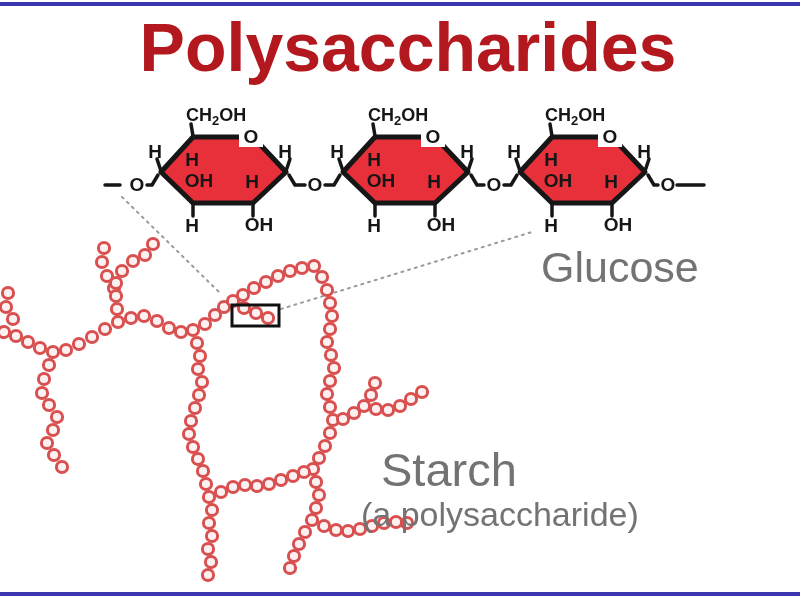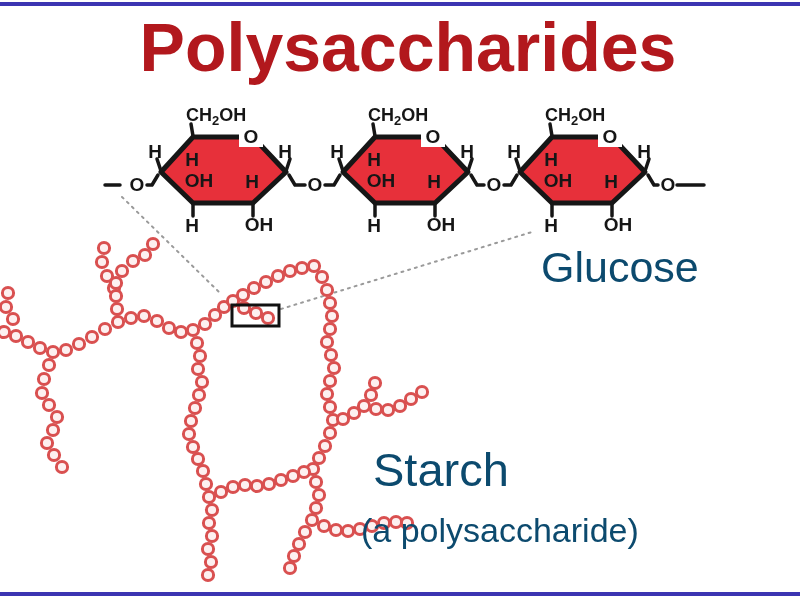--- a/index.html
+++ b/index.html
@@ -10,27 +10,27 @@
   }
   .border-line{position:absolute;left:0;width:800px;height:4px;}
   .border-line.top{top:2px;}
   .border-line.bottom{top:592px;}
   #title{
     position:absolute;top:10px;left:8px;width:800px;
     text-align:center;font-weight:bold;font-size:68px;letter-spacing:0px;
     line-height:1.1;
   }
   #diagram{position:absolute;left:0;top:0;}
-  .caption{position:absolute;color:#0c4a6e;}
+  .caption{position:absolute;color:#737373;}
   #glucose-caption{
     left:541px;top:242px;font-size:43px;line-height:1.2;font-weight:500;
   }
   #starch-caption{left:361px;top:446px;line-height:1.0;}
-  #starch-caption .main{font-size:47px;margin-left:12px;}
-  #starch-caption .sub{font-size:34px;margin-top:20px;}
+  #starch-caption .main{font-size:47px;margin-left:20px;}
+  #starch-caption .sub{font-size:34px;margin-top:4px;}
   svg text{font-family:"Liberation Sans", sans-serif;}
 </style>
 </head>
 <body>
 
 <div class="border-line top" style="background: rgb(60, 53, 178);"></div>
 <div class="border-line bottom" style="background: rgb(60, 53, 178);"></div>
 
 <svg id="diagram" width="800" height="600" viewBox="0 0 800 600">
     <line x1="122" y1="197" x2="219" y2="292" stroke="#9a9a9a" stroke-width="2" stroke-dasharray="2 5" stroke-linecap="round"></line>

